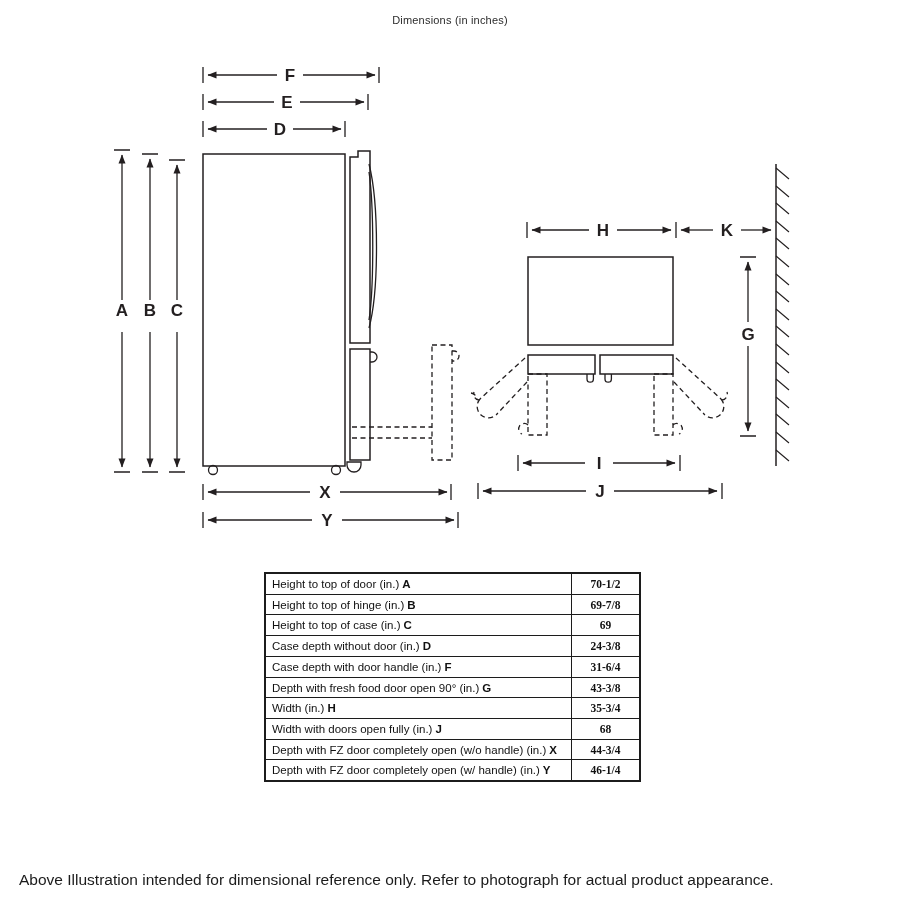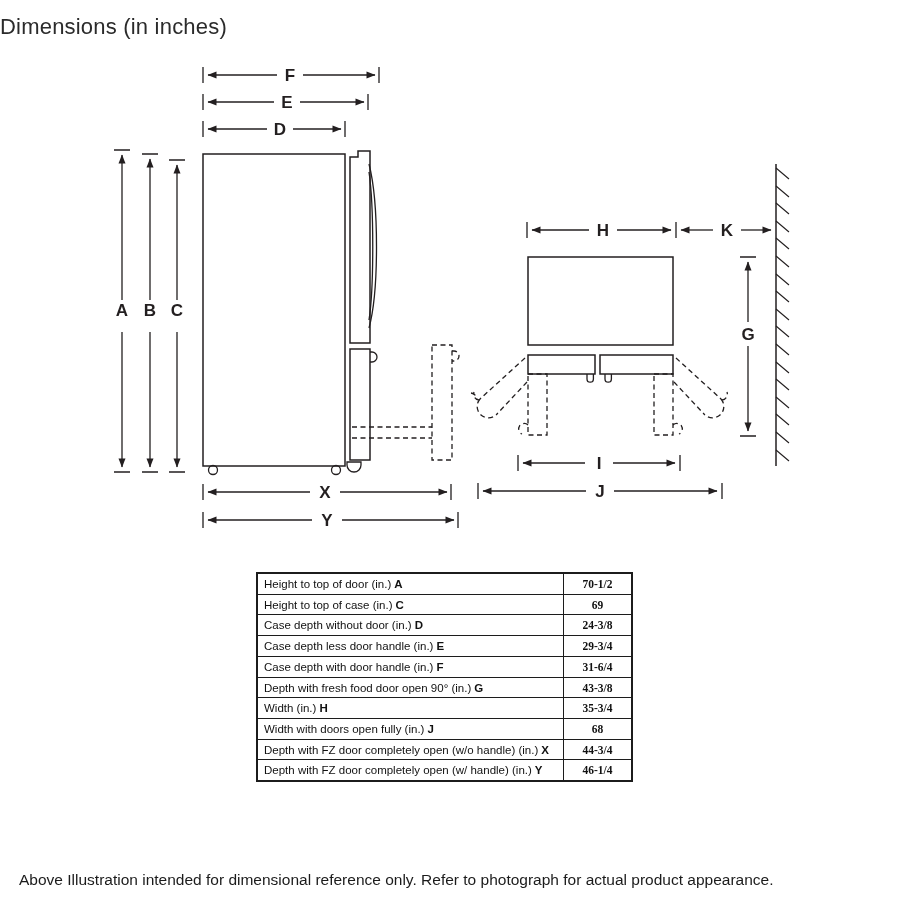--- a/index.html
+++ b/index.html
@@ -1,31 +1,31 @@
 <!DOCTYPE html>
 <html><head>
 <meta charset="utf-8">
 <style>
   html,body{margin:0;padding:0;}
   body{
     width:900px;height:900px;position:relative;background:#ffffff;
     font-family:"Liberation Sans", sans-serif;color:#231f20;overflow:hidden;
   }
   .title{
-    position:absolute;top:14px;left:0;width:100%;text-align:left;
-    font-size:22px;color:#2b2b2b;letter-spacing:.2px;
+    position:absolute;top:14px;left:0;width:100%;text-align:center;
+    font-size:11px;color:#2b2b2b;letter-spacing:.2px;
   }
   svg{position:absolute;left:0;top:0;}
   .ln{fill:none;stroke:#231f20;stroke-width:1.5;}
   .thin{fill:none;stroke:#231f20;stroke-width:1.3;}
   .dash{fill:none;stroke:#231f20;stroke-width:1.3;stroke-dasharray:5,3.5;}
   .lbl{font-family:"Liberation Sans",sans-serif;font-weight:bold;font-size:17px;
        fill:#231f20;text-anchor:middle;}
   #dim-table{
-    position:absolute;left:256px;top:572px;border-collapse:collapse;
+    position:absolute;left:264px;top:572px;border-collapse:collapse;
     border:2px solid #1c1c1c;table-layout:fixed;padding-left:8px;
   }
   #dim-table td{
     border:1.6px solid #1c1c1c;font-size:11.5px;line-height:1.28;
     padding:3px 6px 2px 6px;color:#111;
   }
   #dim-table td.desc{width:293px;}
   #dim-table td.val{width:55px;text-align:center;font-weight:bold;font-family:Liberation Serif, serif;}
   .ltr{margin-left:3px;font-weight:bold;}
   .footer{
@@ -163,32 +163,32 @@
   </g>
 </svg>
 
 <table id="dim-table">
   <tbody>
     <tr>
       <td class="desc"><span>Height to top of door (in.)</span><b class="ltr">A</b></td>
       <td class="val">70-1/2</td>
     </tr>
     <tr>
+      <td class="desc"><span>Height to top of hinge (in.)</span><b class="ltr">B</b></td>
+      <td class="val">69-7/8</td>
+    </tr>
+    <tr>
       <td class="desc"><span>Height to top of case (in.)</span><b class="ltr">C</b></td>
       <td class="val">69</td>
     </tr>
     <tr>
       <td class="desc"><span>Case depth without door (in.)</span><b class="ltr">D</b></td>
       <td class="val">24-3/8</td>
     </tr>
     <tr>
-      <td class="desc"><span>Case depth less door handle (in.)</span><b class="ltr">E</b></td>
-      <td class="val">29-3/4</td>
-    </tr>
-    <tr>
       <td class="desc"><span>Case depth with door handle (in.)</span><b class="ltr">F</b></td>
       <td class="val">31-6/4</td>
     </tr>
     <tr>
       <td class="desc"><span>Depth with fresh food door open 90° (in.)</span><b class="ltr">G</b></td>
       <td class="val">43-3/8</td>
     </tr>
     <tr>
       <td class="desc"><span>Width (in.)</span><b class="ltr">H</b></td>
       <td class="val">35-3/4</td>

